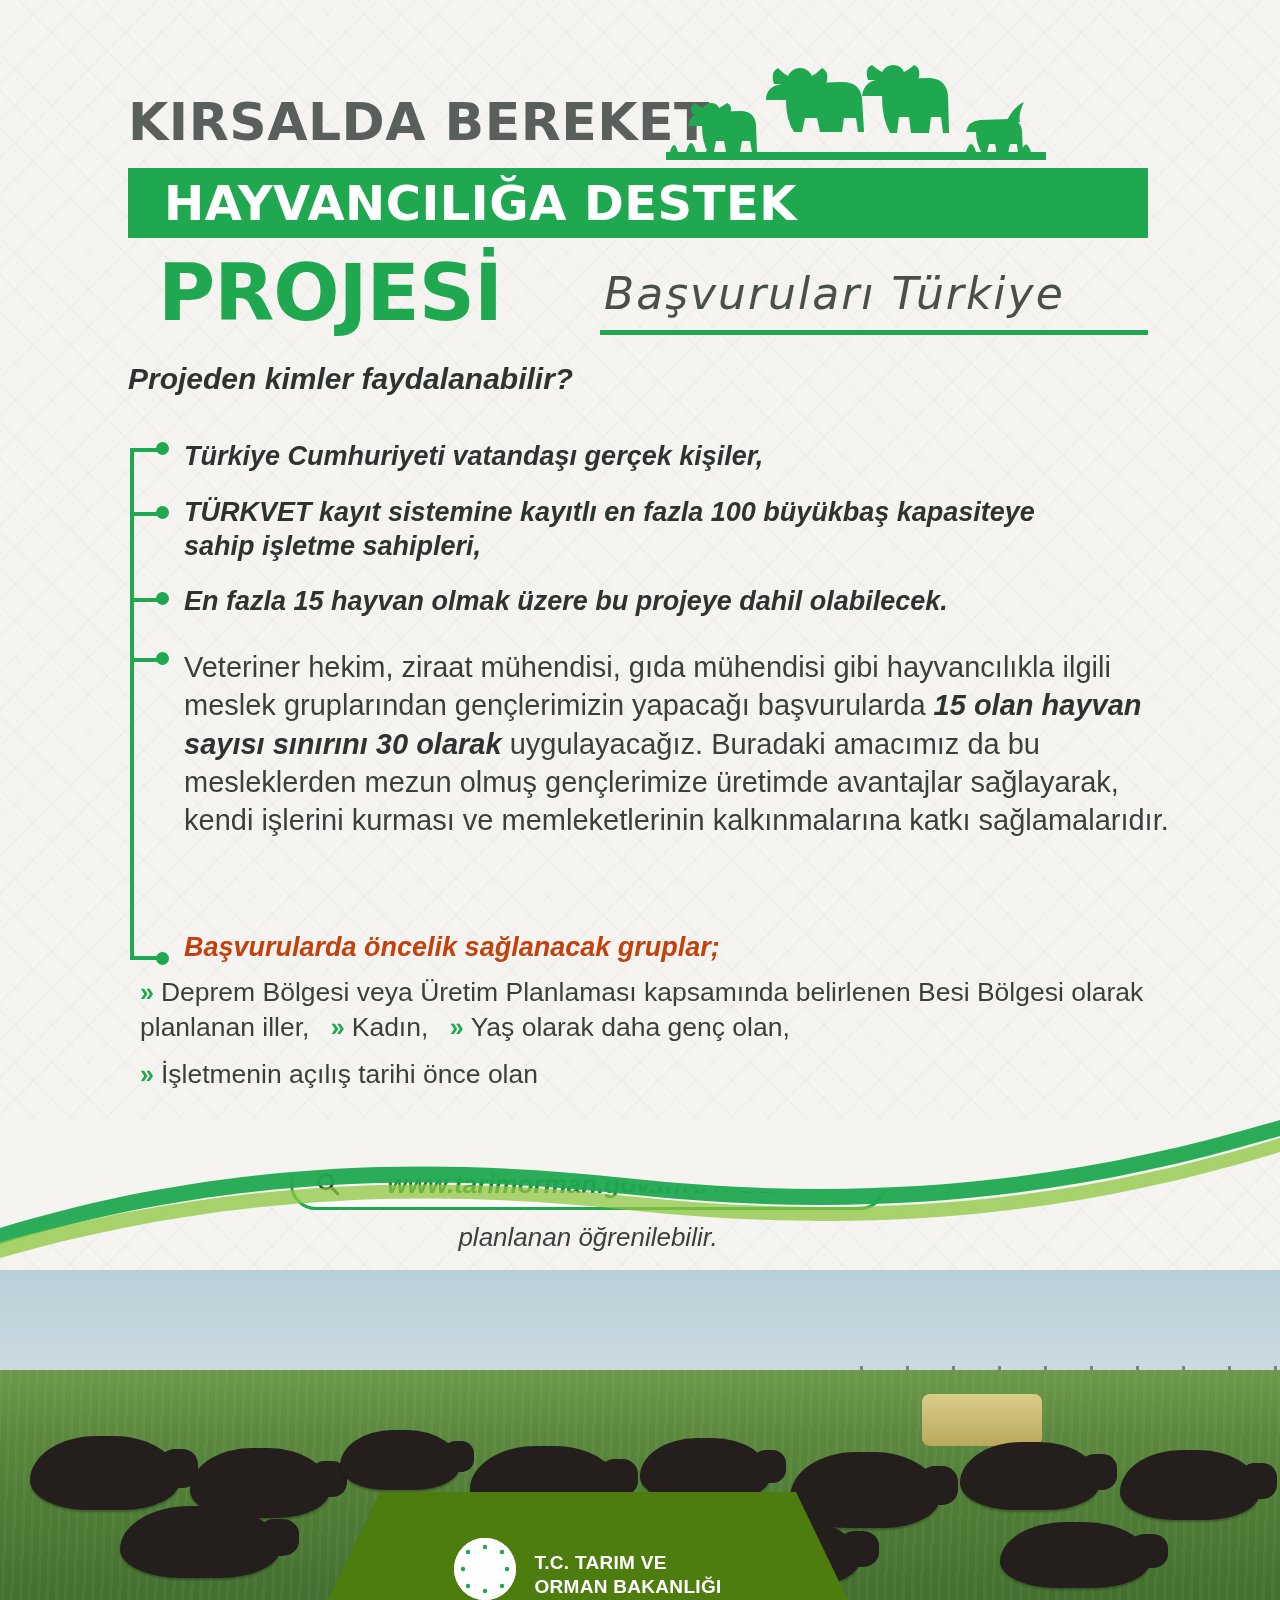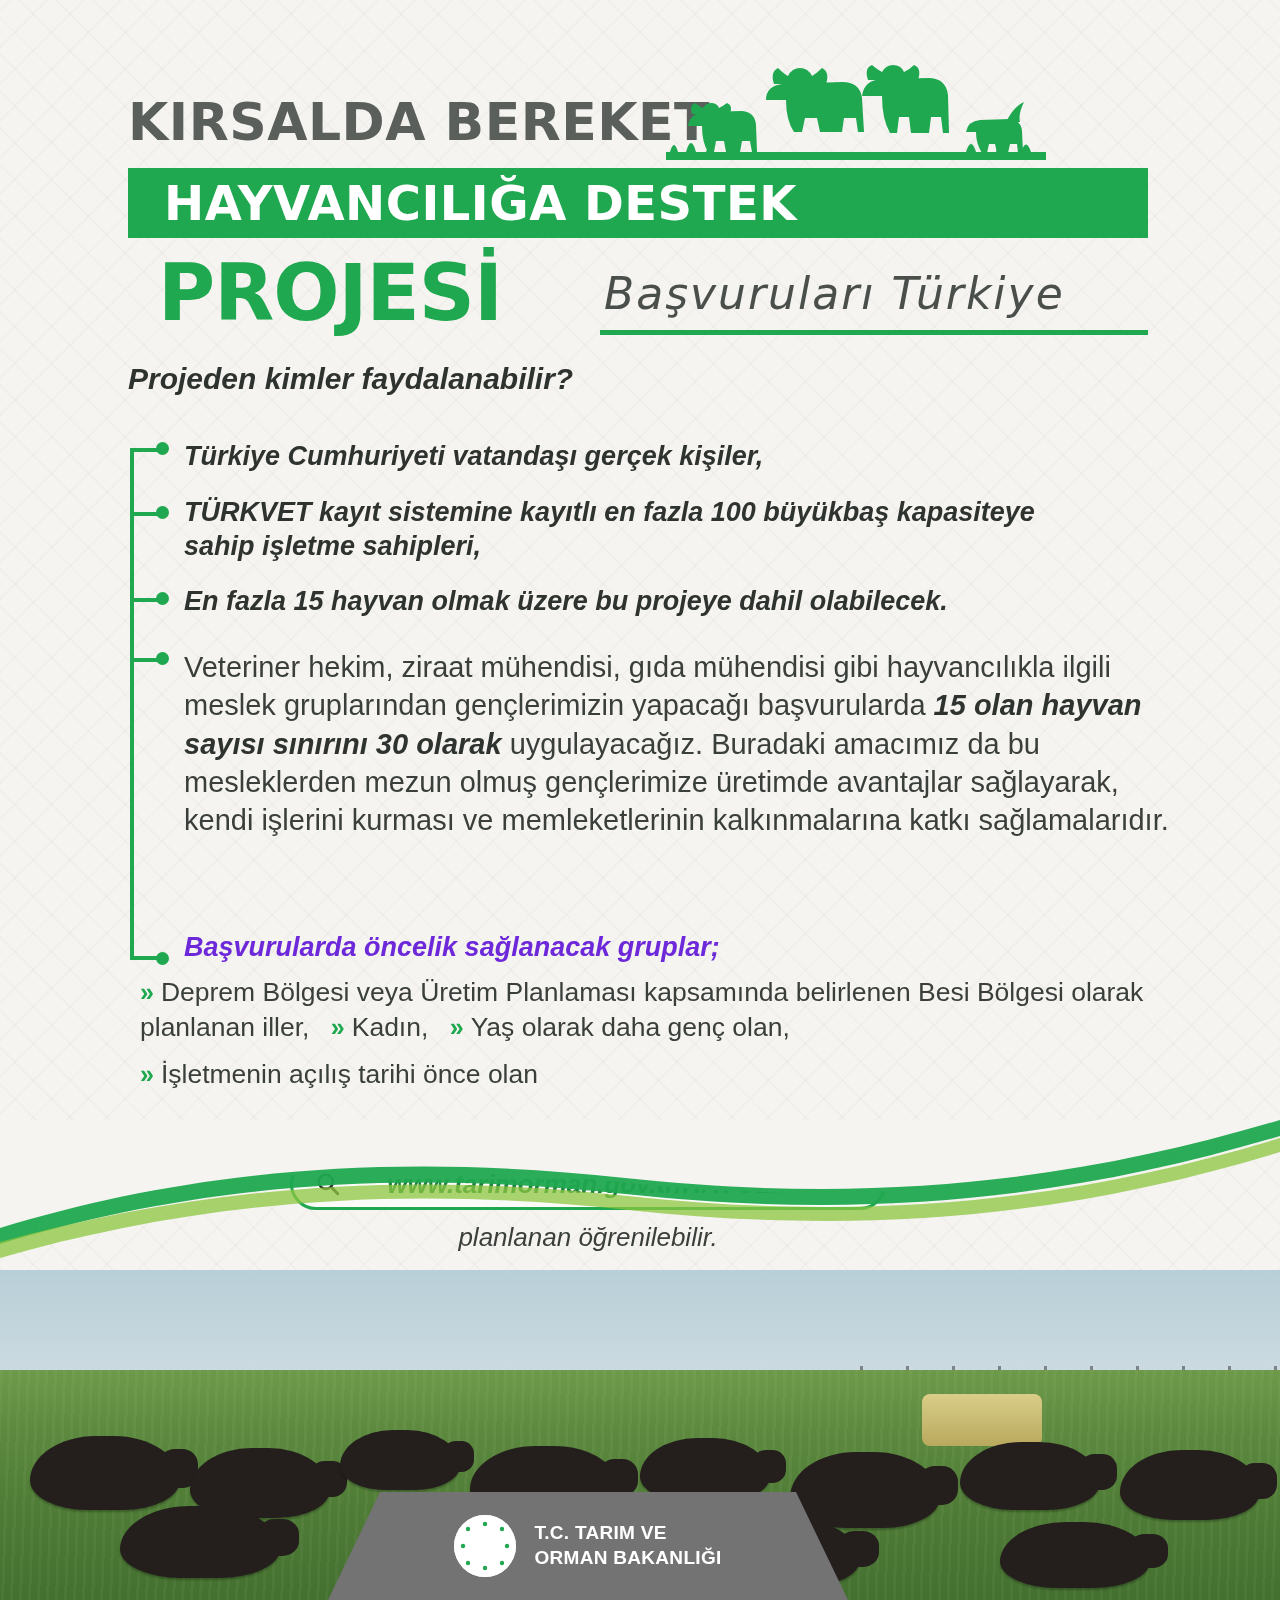--- a/index.html
+++ b/index.html
@@ -187,21 +187,21 @@
     color: #2f3330;
   }
 
   .priority-title {
     position: absolute;
     left: 184px;
     top: 932px;
     font-size: 27px;
     font-weight: bold;
     font-style: italic;
-    color: #6d28d9;
+    color: #c2410c;
   }
 
   
   .prio {
     position: absolute;
     left: 140px;
     top: 975px;
     width: 1060px;
     font-size: 26.5px;
     color: #3a3f3c;
@@ -342,24 +342,24 @@
   }
 
   
   .footer-badge {
     position: absolute;
     left: 50%;
     transform: translateX(-50%);
     bottom: 0;
     width: 520px;
     height: 108px;
-    background: #737373;
+    background: #4d7c0f;
     clip-path: polygon(10% 0%, 90% 0%, 100% 100%, 0% 100%);
     display: flex;
-    align-items: center;
+    align-items: flex-end;
     justify-content: center;
     gap: 18px;
   }
   .moon-logo {
     width: 62px; height: 62px;
     border-radius: 50%;
     background: #ffffff;
     position: relative;
     flex: 0 0 auto;
   }

